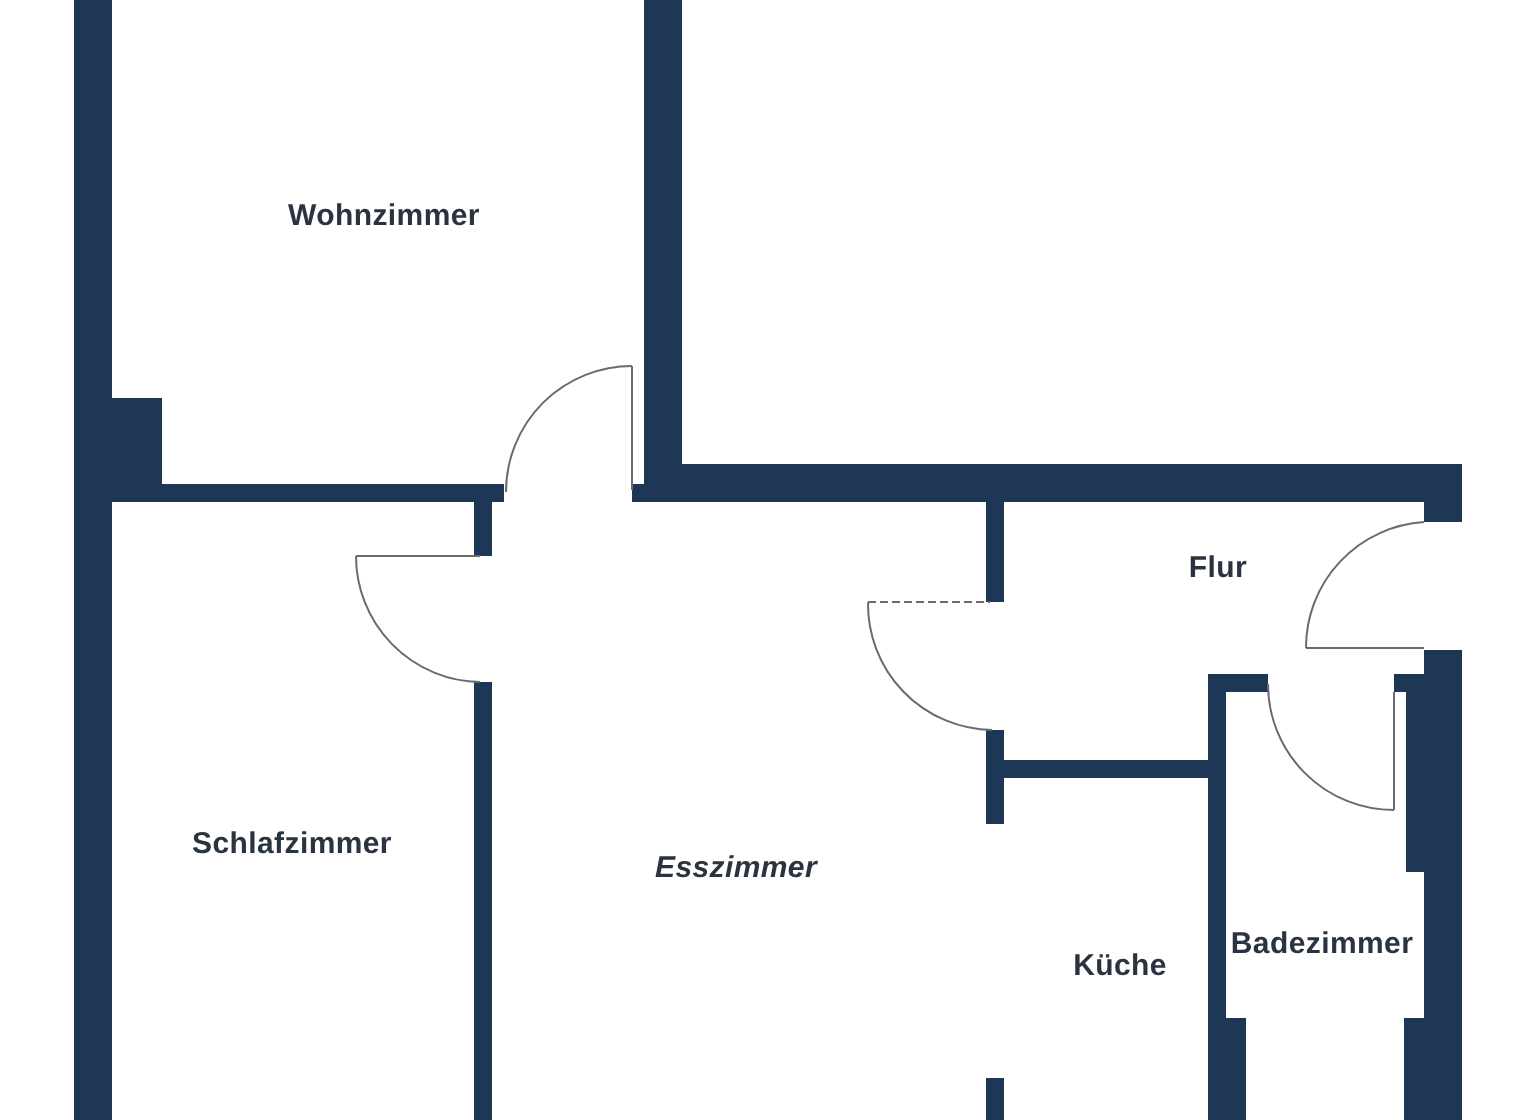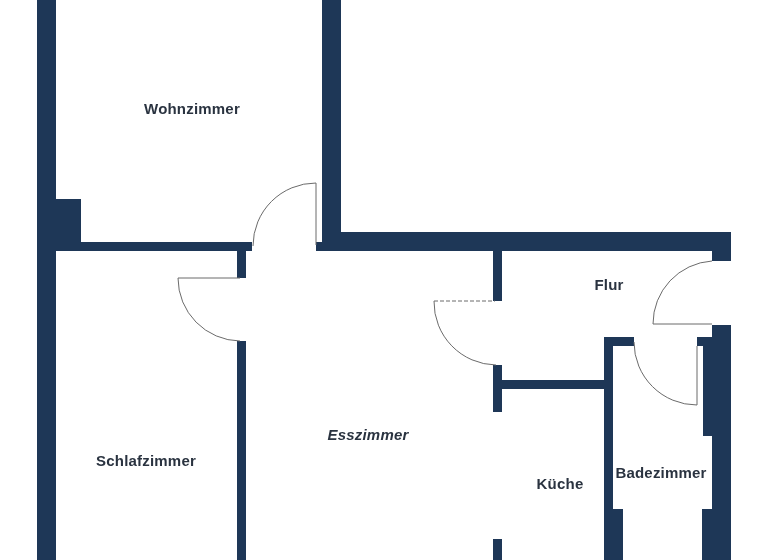--- a/index.html
+++ b/index.html
@@ -75,17 +75,17 @@
     <path class="door-arc" d="M 712 261 A 63 63 0 0 0 653 324"></path>
   </g>
 
   <g>
     <line class="door-leaf" x1="697" y1="346" x2="697" y2="405"></line>
     <path class="door-arc" d="M 634 342 A 63 63 0 0 0 697 405"></path>
   </g>
 </svg>
 
 <div class="room-label" style="left:192px; top:108px;">Wohnzimmer</div>
-<div class="room-label" style="left:146px; top:460px;">Schlafzimmer</div>
+<div class="room-label" style="left:146px; top:422px;">Schlafzimmer</div>
 <div class="room-label" style="left:368px; top:434px;font-style:italic;">Esszimmer</div>
 <div class="room-label" style="left:609px; top:284px;">Flur</div>
 <div class="room-label" style="left:550px; top:483px;padding-left:20px;">Küche</div>
 <div class="room-label" style="left:661px; top:472px;">Badezimmer</div>
 
 </body></html>

